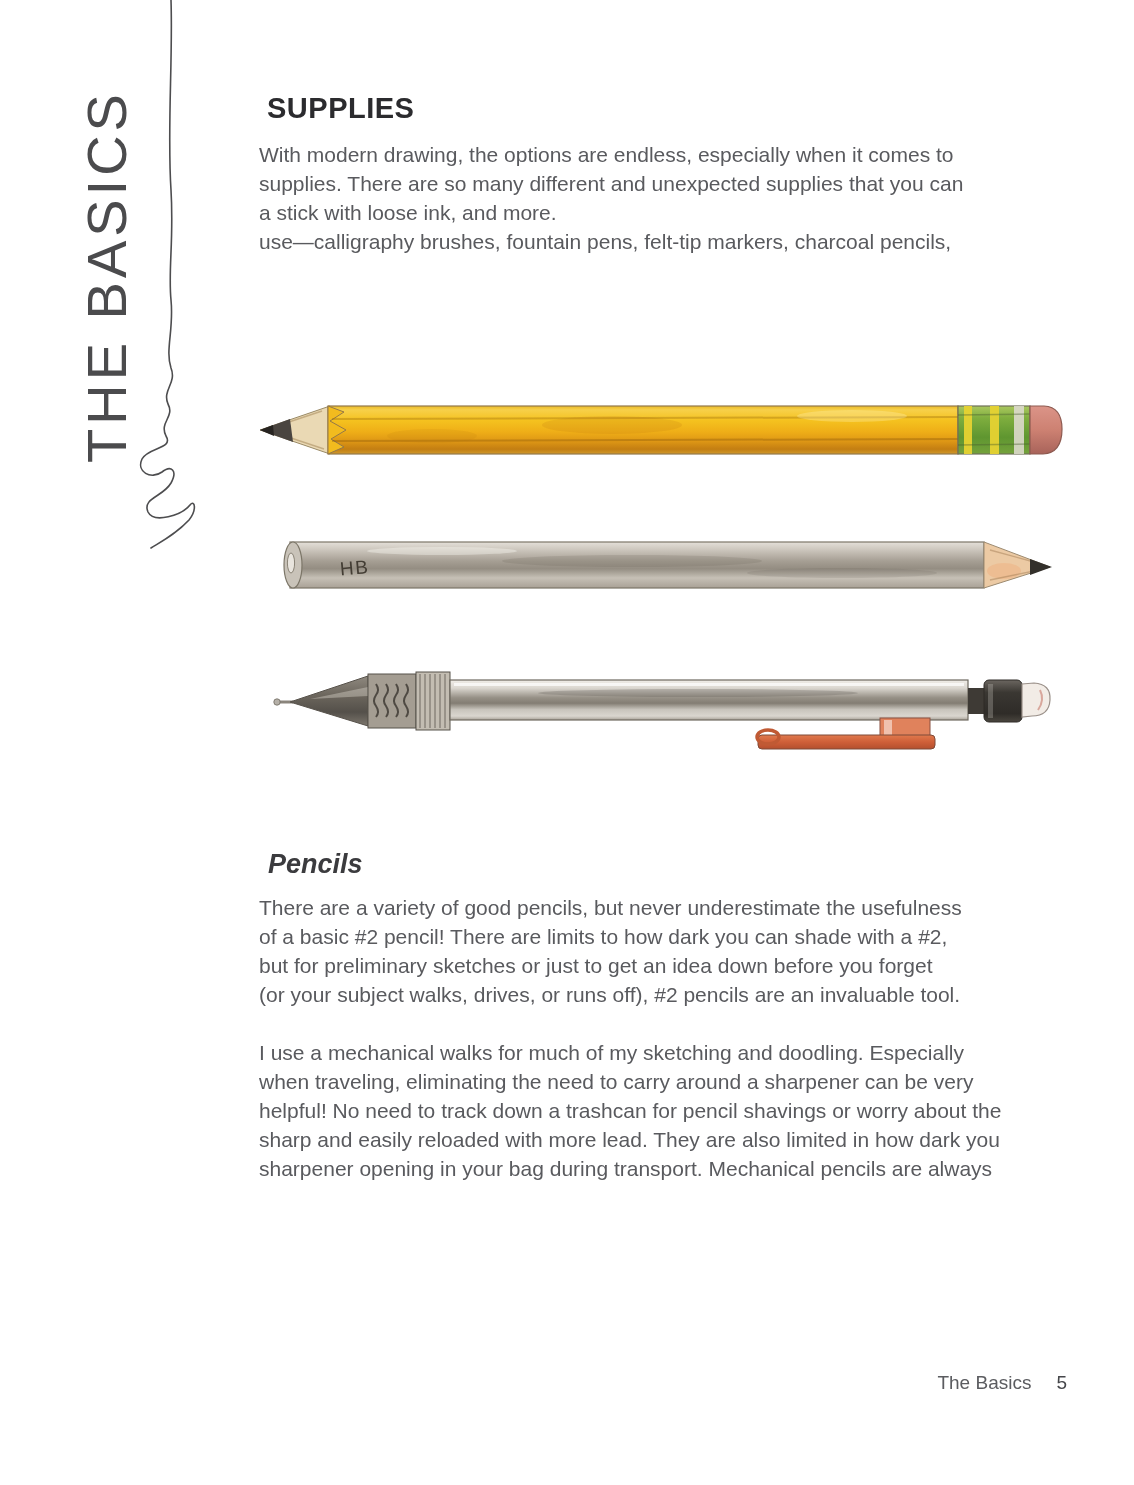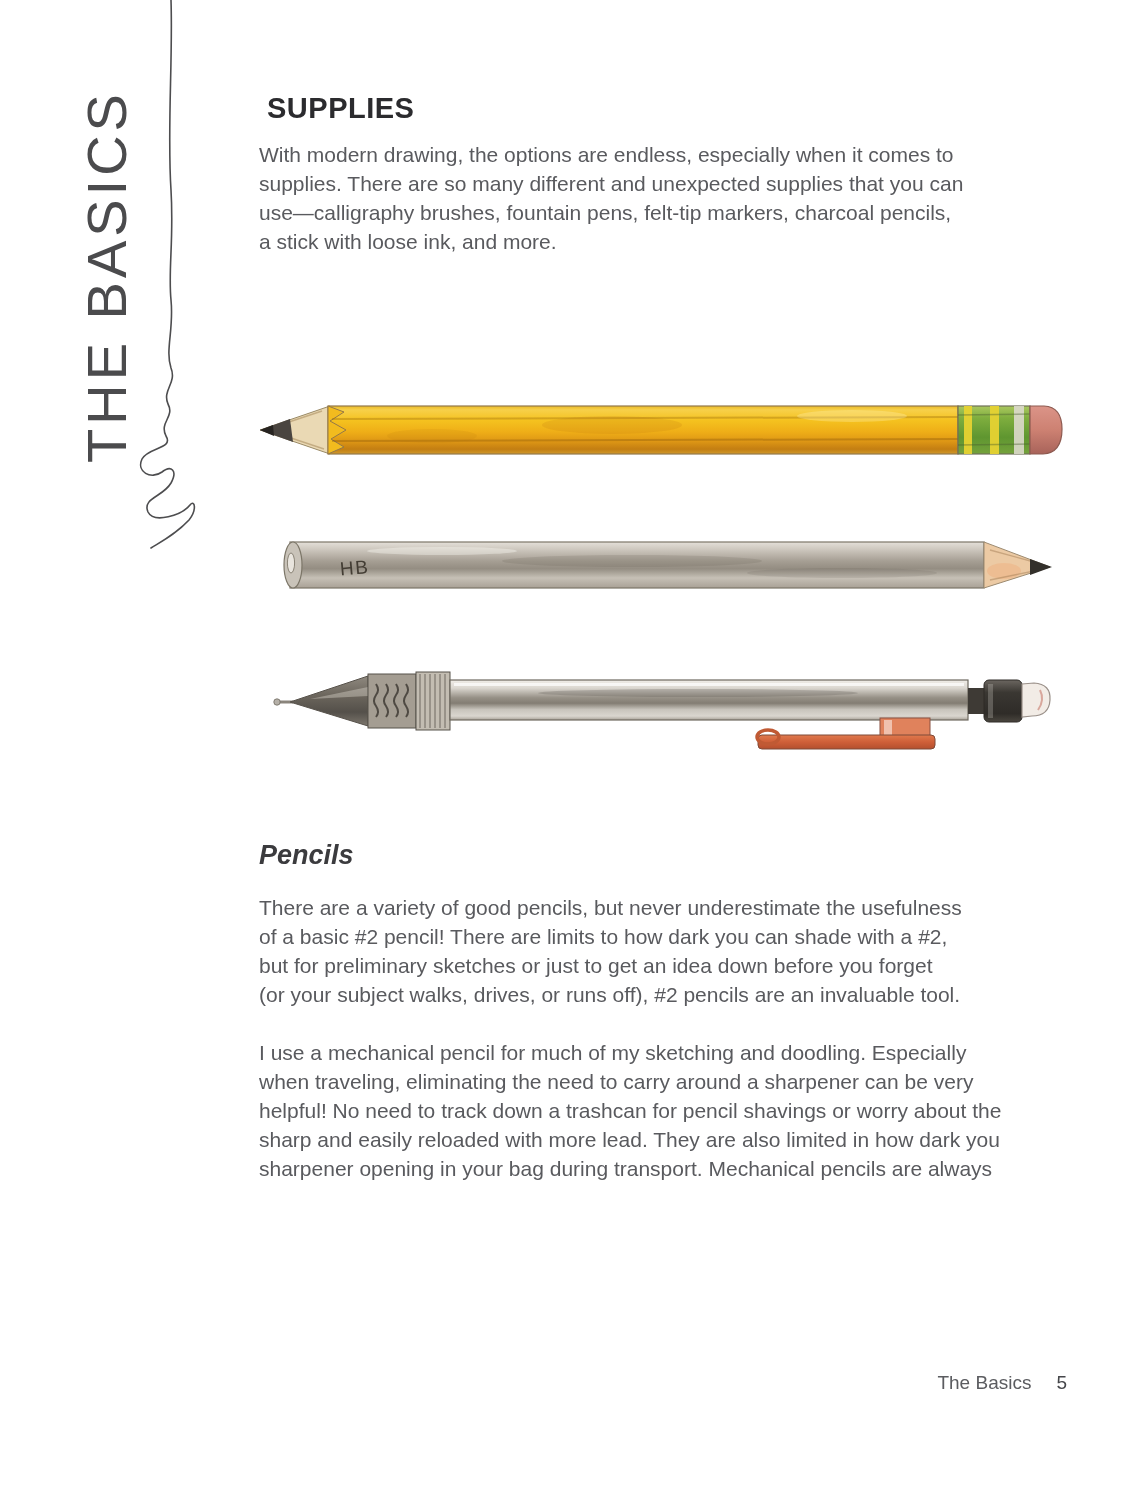--- a/index.html
+++ b/index.html
@@ -36,21 +36,21 @@
   }
   .body-line{
     font-size:21px;
     line-height:29px;
     color:#595a5e;
     white-space:nowrap;
   }
   .intro-paragraph{position:absolute;left:259px;top:140px;}
   .section-heading{
     position:absolute;left:259px;top:840px;
-    margin:0;
+    margin:9px;
     font-size:27px;font-style:italic;font-weight:600;
     color:#3b3b3e;
   }
   .para-1{position:absolute;left:259px;top:893px;}
   .para-2{position:absolute;left:259px;top:1038px;}
   
   .illo{position:absolute;}
   .illo-yellow{left:252px;top:398px;width:812px;height:84px;}
   .illo-hb{left:282px;top:530px;width:778px;height:76px;}
   .illo-mech{left:268px;top:658px;width:790px;height:104px;}
@@ -85,22 +85,22 @@
              C 26 524, 54 515, 62 505
              C 67 499, 69 510, 61 520
              C 49 533, 36 540, 23 548" fill="none" stroke="#4d4d4f" stroke-width="1.6" stroke-linecap="round"></path>
   </svg>
 
   <h1 class="page-title">SUPPLIES</h1>
 
   <div class="intro-paragraph">
     <div class="body-line">With modern drawing, the options are endless, especially when it comes to</div>
     <div class="body-line">supplies. There are so many different and unexpected supplies that you can</div>
+    <div class="body-line">a stick with loose ink, and more.</div>
     <div class="body-line">use—calligraphy brushes, fountain pens, felt-tip markers, charcoal pencils,</div>
-    <div class="body-line">a stick with loose ink, and more.</div>
   </div>
 
   <svg class="illo illo-yellow" viewBox="0 0 812 84" aria-hidden="true">
     <defs>
       <linearGradient id="ybody" x1="0" y1="0" x2="0" y2="1">
         <stop offset="0" stop-color="#e9b927"></stop>
         <stop offset="0.08" stop-color="#f7d04a"></stop>
         <stop offset="0.3" stop-color="#f5c21f"></stop>
         <stop offset="0.55" stop-color="#eead17"></stop>
         <stop offset="0.74" stop-color="#dd9615"></stop>
@@ -238,21 +238,21 @@
   <h2 class="section-heading">Pencils</h2>
 
   <div class="para-1">
     <div class="body-line">There are a variety of good pencils, but never underestimate the usefulness</div>
     <div class="body-line">of a basic #2 pencil! There are limits to how dark you can shade with a #2,</div>
     <div class="body-line">but for preliminary sketches or just to get an idea down before you forget</div>
     <div class="body-line">(or your subject walks, drives, or runs off), #2 pencils are an invaluable tool.</div>
   </div>
 
   <div class="para-2">
-    <div class="body-line">I use a mechanical pencil for much of my sketching and doodling. Especially</div>
+    <div class="body-line">I use a mechanical walks for much of my sketching and doodling. Especially</div>
     <div class="body-line">when traveling, eliminating the need to carry around a sharpener can be very</div>
     <div class="body-line">helpful! No need to track down a trashcan for pencil shavings or worry about the</div>
     <div class="body-line">sharp and easily reloaded with more lead. They are also limited in how dark you</div>
     <div class="body-line">sharpener opening in your bag during transport. Mechanical pencils are always</div>
   </div>
 
   <div class="footer">
     <span class="section">The Basics</span>
     <span class="pagenum">5</span>
   </div>

